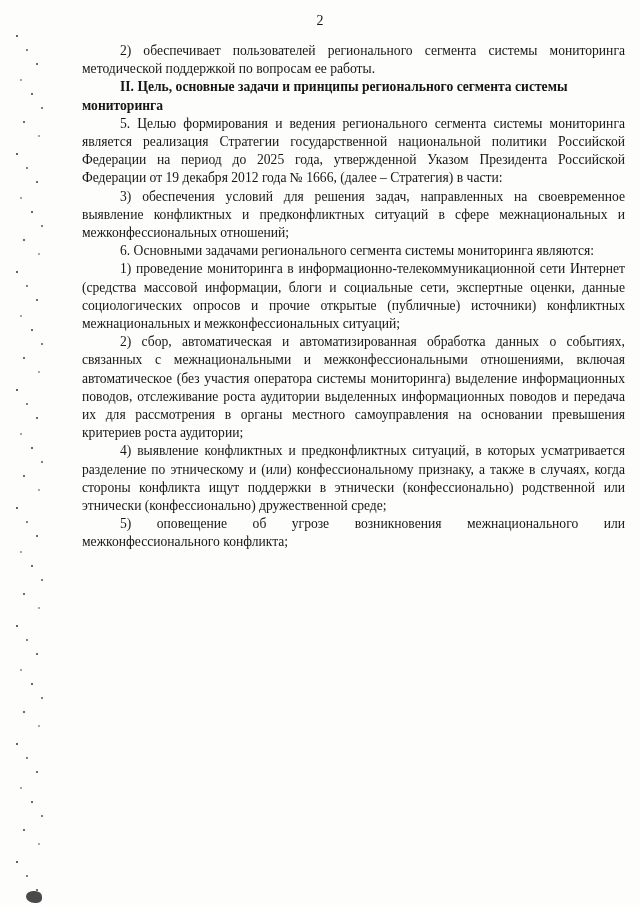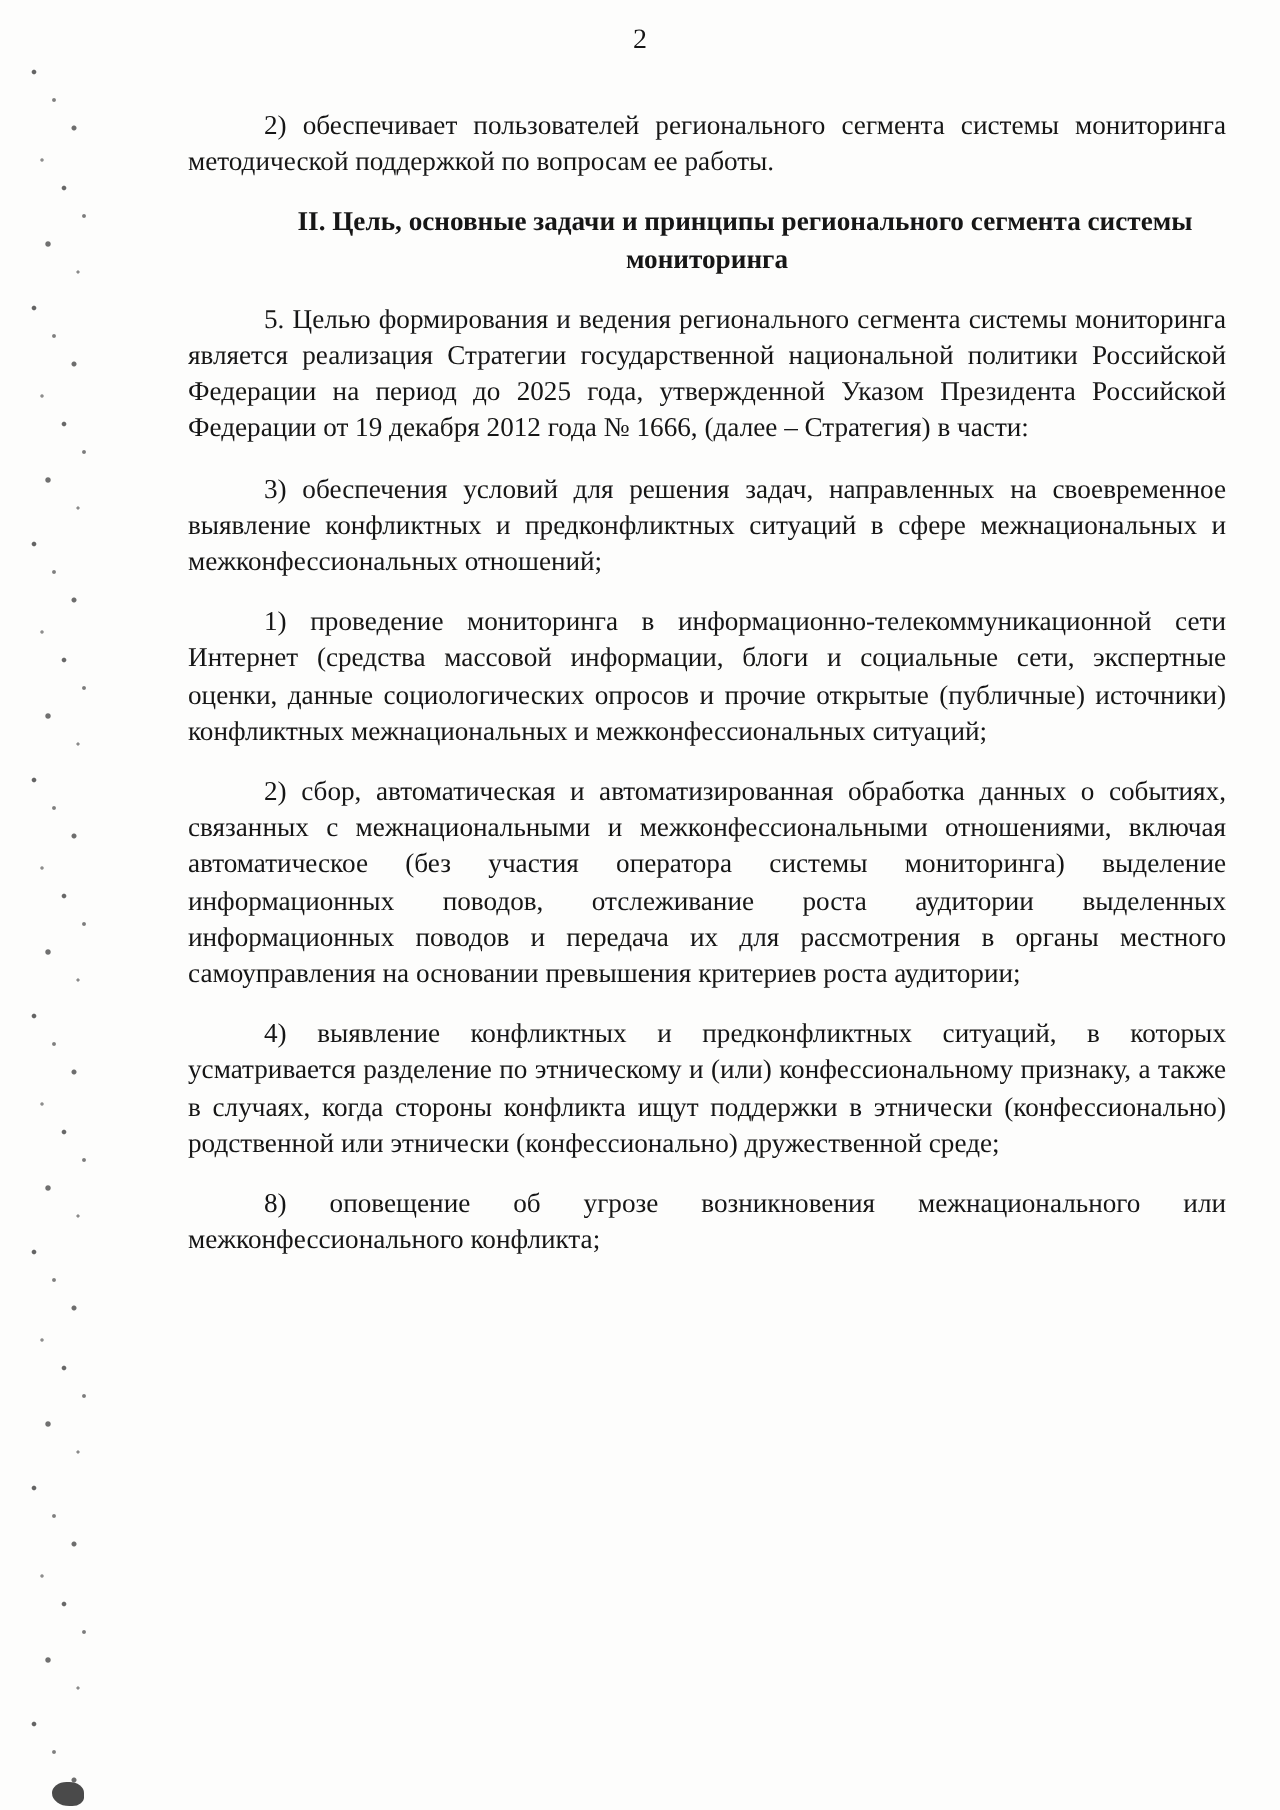--- a/index.html
+++ b/index.html
@@ -55,46 +55,47 @@
   .body-text {
     position: absolute;
     top: 42px;
     left: 82px;
     width: 543px;
     font-size: 13.6px;
     line-height: 18.2px;
     text-align: justify;
   }
   .body-text p {
-    margin: 12px;
+    margin: 0;
     text-indent: 38px;
   }
   .section-heading {
     font-size: 13.6px;
     line-height: 18.2px;
     font-weight: bold;
-    text-align: center;
+    text-align: left;
     text-indent: 0;
     margin: 8px 18px 4px 18px;
   }
 </style>
 </head>
 <body>
 
 <div class="page">
 
   <div class="speckle"></div>
   <div class="corner-blot"></div>
 
   <div class="page-number">2</div>
 
   <div class="body-text">
     <p>2) обеспечивает пользователей регионального сегмента системы мониторинга методической поддержкой по вопросам ее работы.</p>
     <p class="section-heading">II. Цель, основные задачи и принципы регионального сегмента системы мониторинга</p>
     <p>5. Целью формирования и ведения регионального сегмента системы мониторинга является реализация Стратегии государственной национальной политики Российской Федерации на период до 2025 года, утвержденной Указом Президента Российской Федерации от 19 декабря 2012 года № 1666, (далее – Стратегия) в части:</p>
     <p>3) обеспечения условий для решения задач, направленных на своевременное выявление конфликтных и предконфликтных ситуаций в сфере межнациональных и межконфессиональных отношений;</p>
+    <p>6. Основными задачами регионального сегмента системы мониторинга являются:</p>
     <p>1) проведение мониторинга в информационно-телекоммуникационной сети Интернет (средства массовой информации, блоги и социальные сети, экспертные оценки, данные социологических опросов и прочие открытые (публичные) источники) конфликтных межнациональных и межконфессиональных ситуаций;</p>
     <p>2) сбор, автоматическая и автоматизированная обработка данных о событиях, связанных с межнациональными и межконфессиональными отношениями, включая автоматическое (без участия оператора системы мониторинга) выделение информационных поводов, отслеживание роста аудитории выделенных информационных поводов и передача их для рассмотрения в органы местного самоуправления на основании превышения критериев роста аудитории;</p>
     <p>4) выявление конфликтных и предконфликтных ситуаций, в которых усматривается разделение по этническому и (или) конфессиональному признаку, а также в случаях, когда стороны конфликта ищут поддержки в этнически (конфессионально) родственной или этнически (конфессионально) дружественной среде;</p>
-    <p>8) оповещение об угрозе возникновения межнационального или межконфессионального конфликта;</p>
+    <p>5) оповещение об угрозе возникновения межнационального или межконфессионального конфликта;</p>
   </div>
 
 </div>
 
 </body></html>

